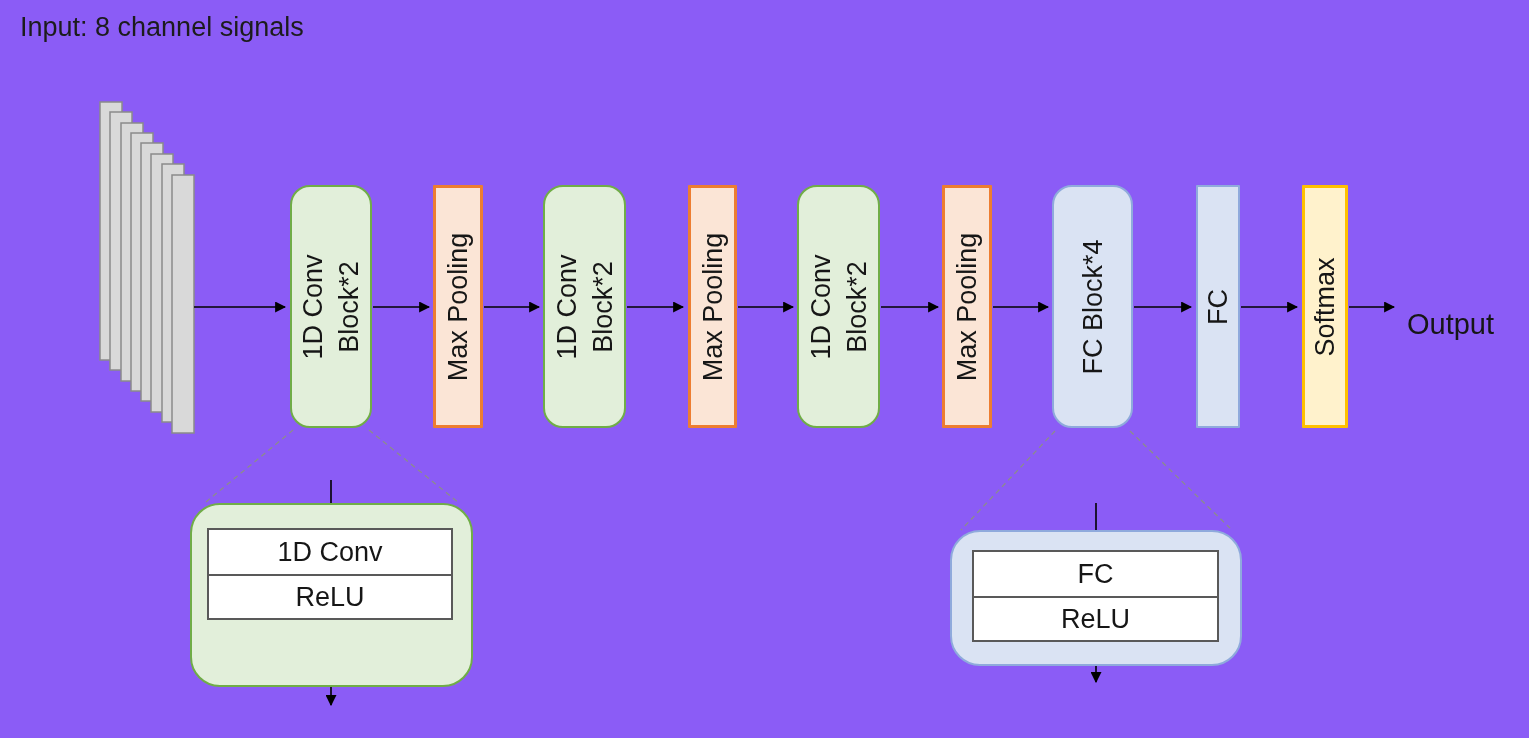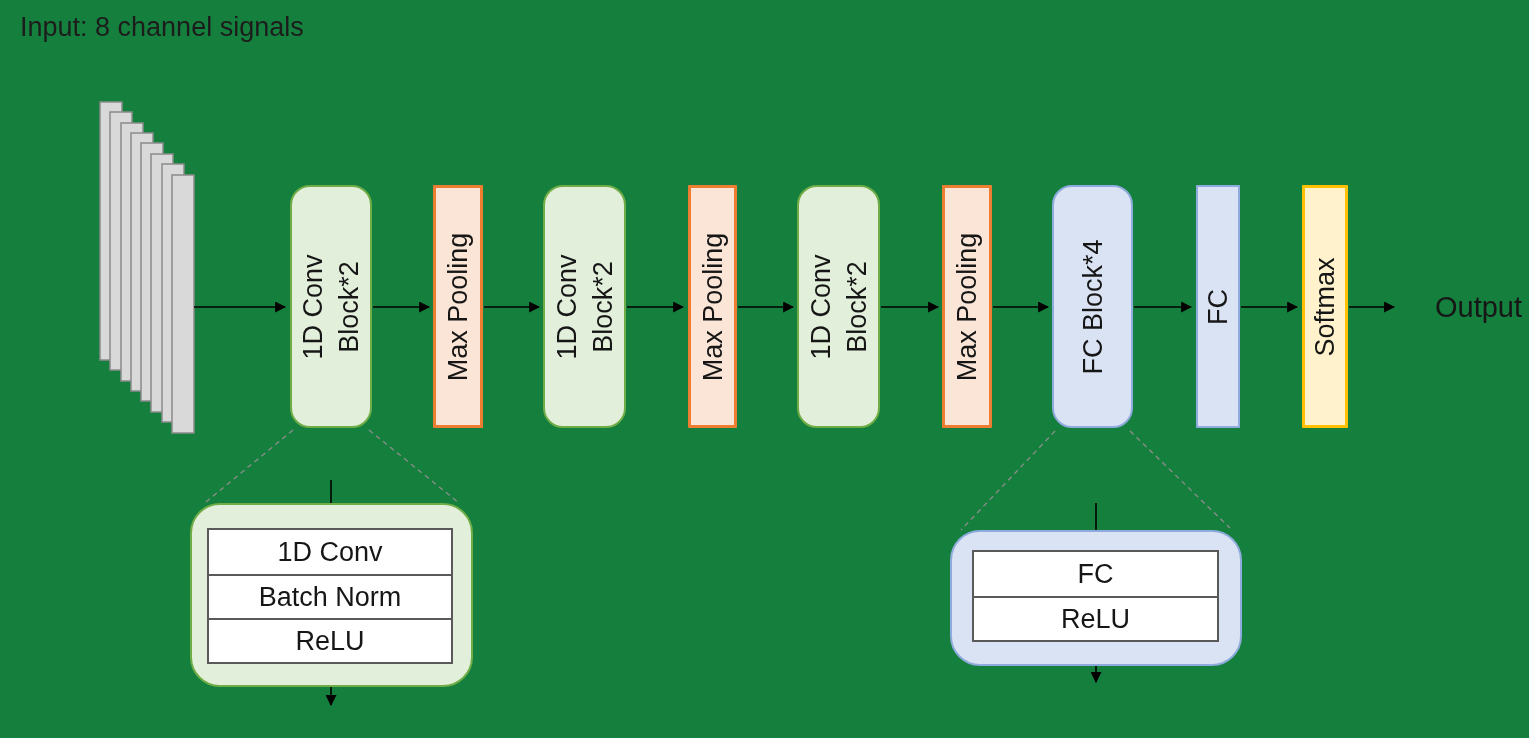--- a/index.html
+++ b/index.html
@@ -5,21 +5,21 @@
   html, body {
     margin: 0;
     padding: 0;
     background: #ffffff;
     font-family: "Liberation Sans", sans-serif;
   }
   .canvas {
     position: relative;
     width: 1529px;
     height: 738px;
-    background: #15803d;
+    background: #8b5cf6;
     overflow: hidden;
   }
   .svg-layer {
     position: absolute;
     left: 0; top: 0;
     width: 1529px; height: 738px;
     z-index: 1;
   }
   .title {
     position: absolute;
@@ -70,28 +70,27 @@
     border-radius: 1px;
   }
   .yellow-block {
     background: #FFF2CC;
     border: 3px solid #FFC000;
     border-radius: 1px;
   }
   .output-label {
     position: absolute;
     left: 1407px;
-    top: 289px;
+    top: 306px;
     height: 36px;
     line-height: 36px;
     font-size: 29px;
     color: #161616;
     z-index: 2;
     white-space: nowrap;
-    margin-left: 28px;
   }
   .detail-box {
     position: absolute;
     box-sizing: border-box;
     z-index: 2;
   }
   .detail-green {
     left: 190px; top: 503px;
     width: 283px; height: 184px;
     background: #E2EFDA;
@@ -231,21 +230,20 @@
 
   <div class="block yellow-block" style="left:1302px;width:46px;">
     <div class="vtext">Softmax</div>
   </div>
 
   <div class="output-label">Output</div>
 
   <div class="detail-box detail-green">
     <div class="rows">
       <div class="row">1D Conv</div>
-      <div class="row">Batch Norm</div>
       <div class="row">ReLU</div>
     </div>
   </div>
 
   <div class="detail-box detail-blue">
     <div class="rows">
       <div class="row">FC</div>
       <div class="row">ReLU</div>
     </div>
   </div>

